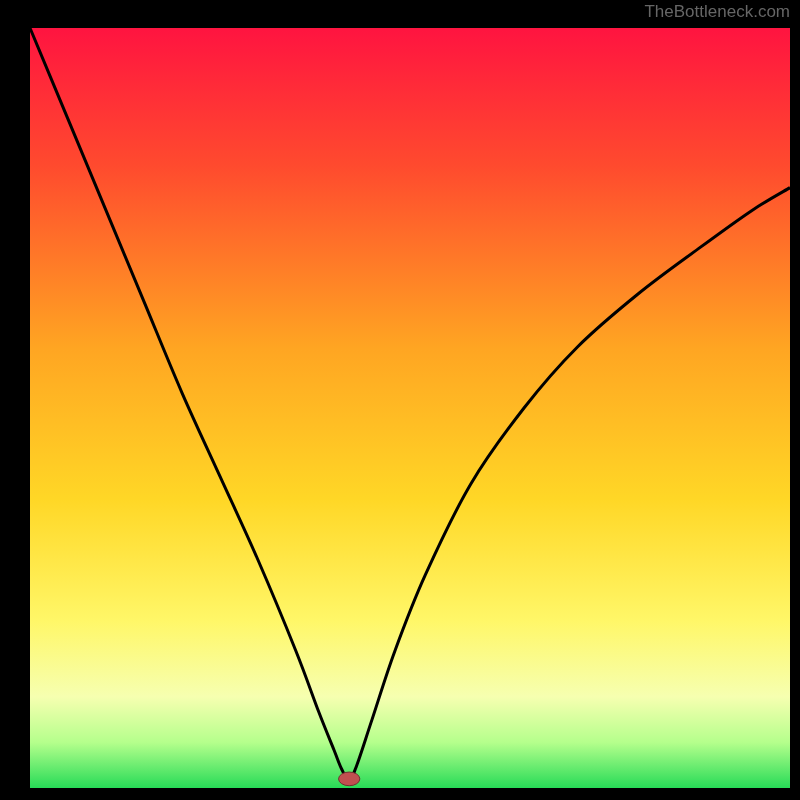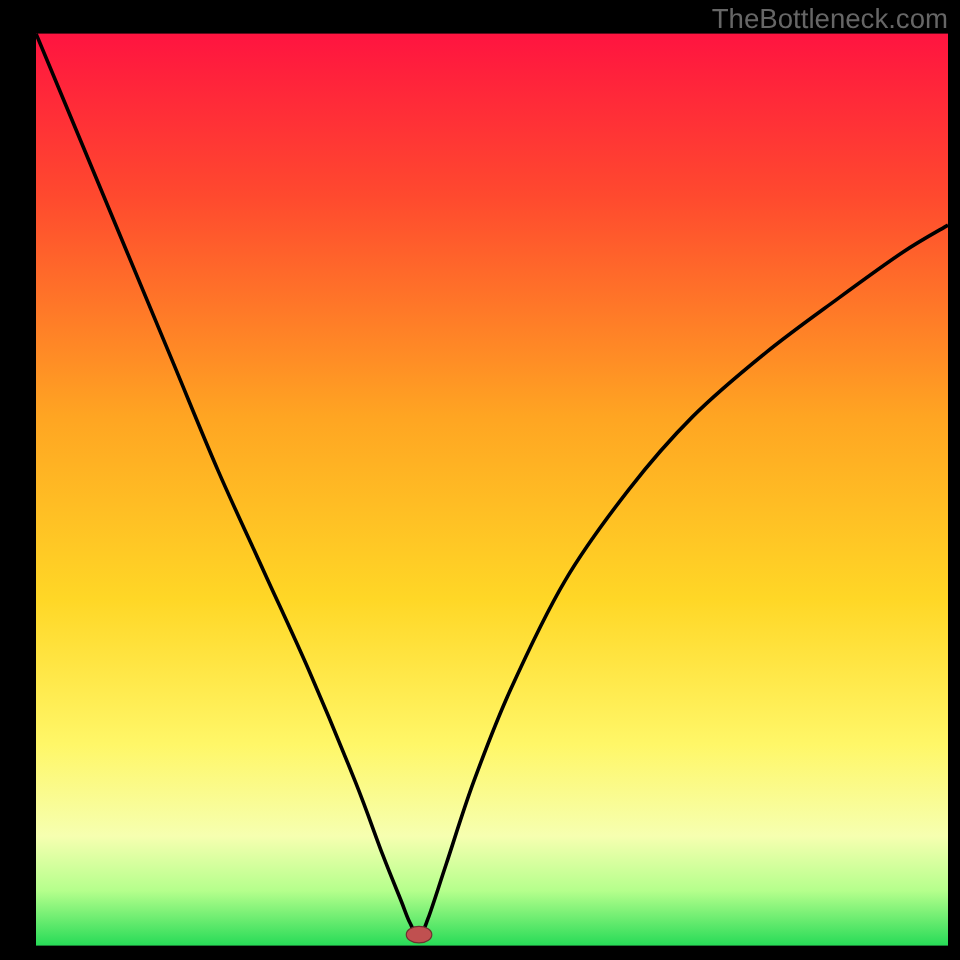--- a/index.html
+++ b/index.html
@@ -15,21 +15,21 @@
     position: relative;
     width: 800px;
     height: 800px;
     background: #000;
   }
   .watermark {
     position: absolute;
     top: 2px;
     right: 10px;
     color: #666;
-    font-size: 23px;
+    font-size: 17px;
     font-weight: 500;
     z-index: 10;
     font-family: Arial, sans-serif;
   }
   svg.plot {
     position: absolute;
     top: 0;
     left: 0;
   }
 </style>

